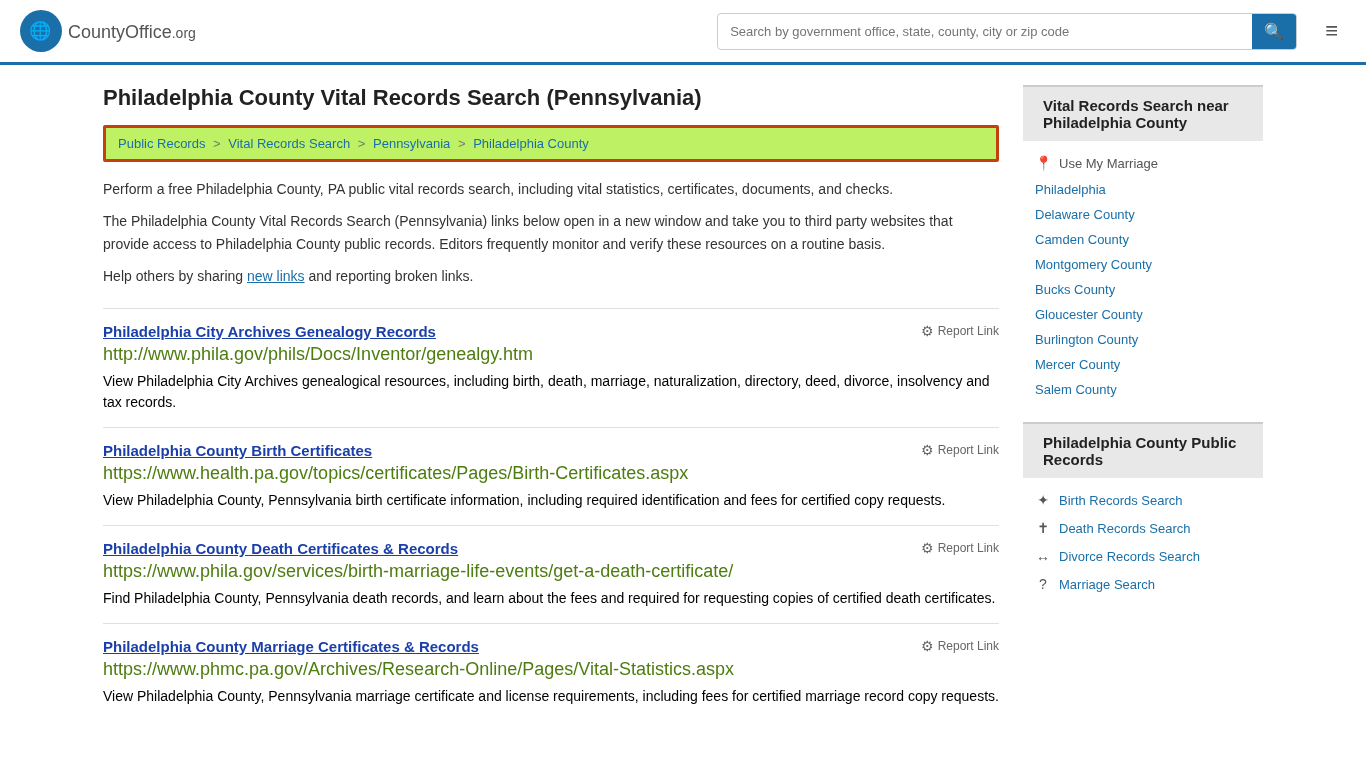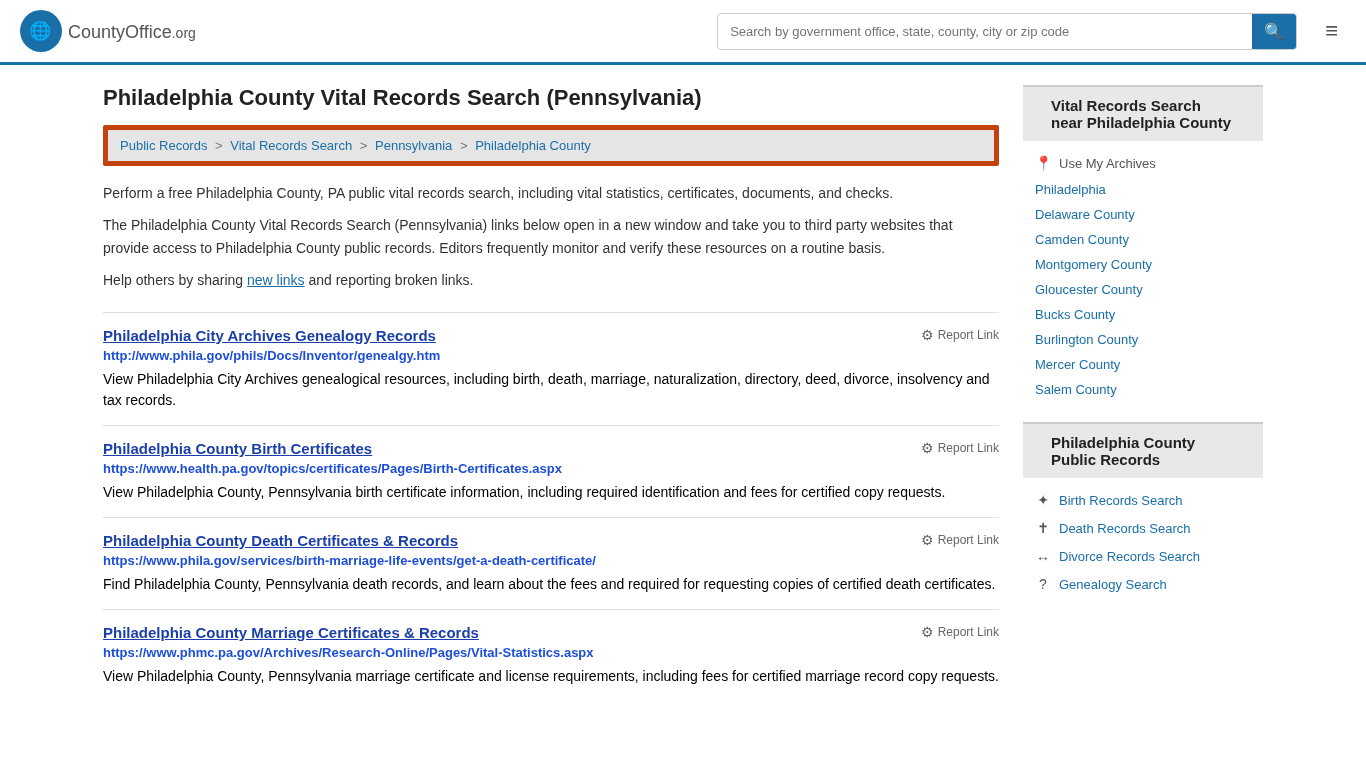--- a/index.html
+++ b/index.html
@@ -87,22 +87,22 @@
     .content-area {
       flex: 1;
     }
     .page-title {
       font-size: 22px;
       font-weight: bold;
       color: #222;
       margin-bottom: 14px;
     }
     .breadcrumb {
-      background: #e5e5e5;
-      border: 5px solid #c2410c;
+      background: #bef264;
+      border: 3px solid #c2410c;
       padding: 8px 12px;
       font-size: 13px;
       color: #555;
       margin-bottom: 16px;
       border-radius: 2px;
     }
     .breadcrumb a {
       color: #1a6fa8;
       text-decoration: none;
     }
@@ -150,42 +150,41 @@
       align-items: center;
       gap: 4px;
       cursor: pointer;
       white-space: nowrap;
       margin-left: 10px;
     }
     .report-link-icon {
       font-size: 14px;
     }
     .record-url {
-      font-size: 13px;
-      color: #1d4ed8;
+      font-size: 18px;
+      color: #4d7c0f;
       margin-bottom: 6px;
-      font-weight: bold;
     }
     .record-desc {
       font-size: 14px;
       color: #000000;
       line-height: 1.5;
     }
 
     
     .sidebar {
       width: 240px;
       flex-shrink: 0;
     }
     .sidebar-section {
       margin-bottom: 20px;
     }
     .sidebar-header {
       background: #e8e8e8;
-      padding: 10px 28px;
+      padding: 10px 20px;
       font-size: 15px;
       font-weight: bold;
       color: #222;
       margin-bottom: 8px;
       border-top: 2px solid #ccc;
     }
     .sidebar-item {
       display: flex;
       align-items: center;
       gap: 8px;
@@ -313,30 +312,30 @@
 
   </div>
 
   <div class="sidebar">
 
     <div class="sidebar-section">
       <div class="sidebar-header">Vital Records Search near Philadelphia County</div>
 
       <div class="sidebar-item use-location">
         <span class="sidebar-icon">📍</span>
-        <span class="sidebar-item-label" style="color:#555;">Use My Archives</span>
+        <span class="sidebar-item-label" style="color:#555;">Use My Marriage</span>
       </div>
 
       <div id="nearby-links">
           <a class="sidebar-link-plain" href="#">Philadelphia</a>
           <a class="sidebar-link-plain" href="#">Delaware County</a>
           <a class="sidebar-link-plain" href="#">Camden County</a>
           <a class="sidebar-link-plain" href="#">Montgomery County</a>
+          <a class="sidebar-link-plain" href="#">Bucks County</a>
           <a class="sidebar-link-plain" href="#">Gloucester County</a>
-          <a class="sidebar-link-plain" href="#">Bucks County</a>
           <a class="sidebar-link-plain" href="#">Burlington County</a>
           <a class="sidebar-link-plain" href="#">Mercer County</a>
           <a class="sidebar-link-plain" href="#">Salem County</a>
         </div>
     </div>
 
     <div class="sidebar-section">
       <div class="sidebar-header">Philadelphia County Public Records</div>
       <div id="public-records-items">
           <div class="sidebar-item">
@@ -346,19 +345,19 @@
           <div class="sidebar-item">
       <span class="sidebar-icon">✝</span>
       <span class="sidebar-item-label">Death Records Search</span>
     </div>
           <div class="sidebar-item">
       <span class="sidebar-icon">↔</span>
       <span class="sidebar-item-label">Divorce Records Search</span>
     </div>
           <div class="sidebar-item">
       <span class="sidebar-icon">?</span>
-      <span class="sidebar-item-label">Genealogy Search</span>
+      <span class="sidebar-item-label">Marriage Search</span>
     </div>
         </div>
     </div>
 
   </div>
 </div>
 
 </body></html>

